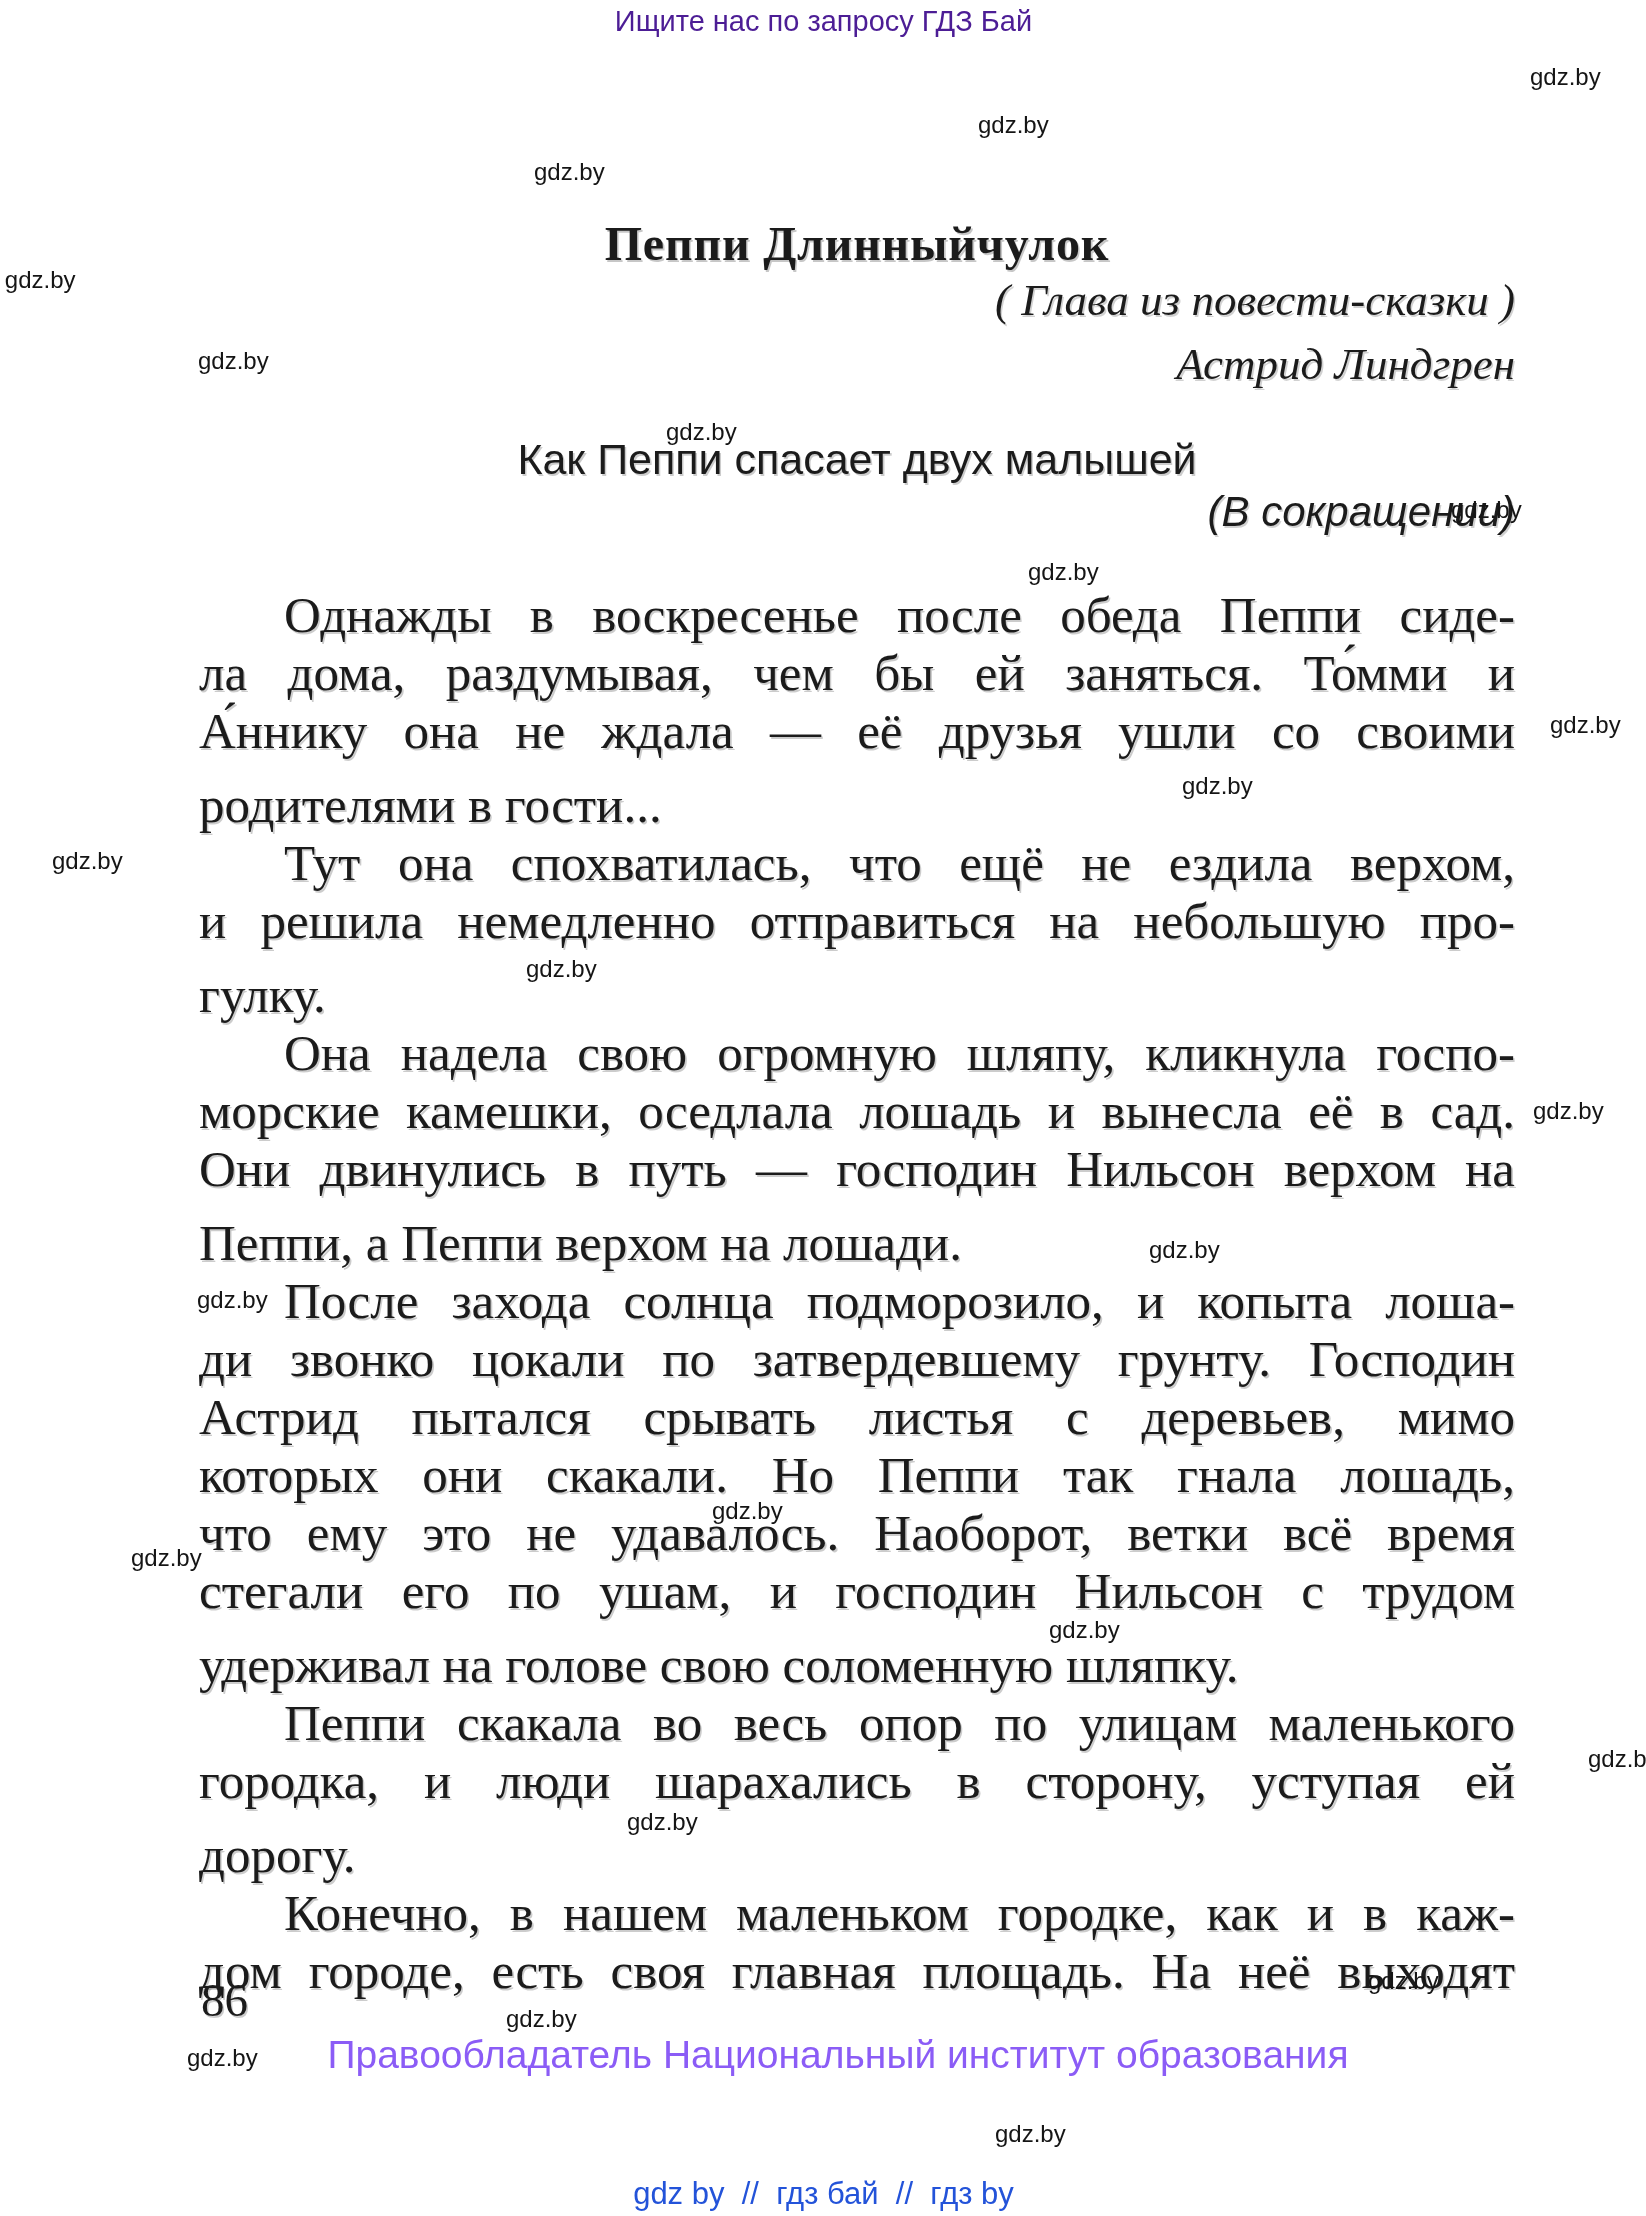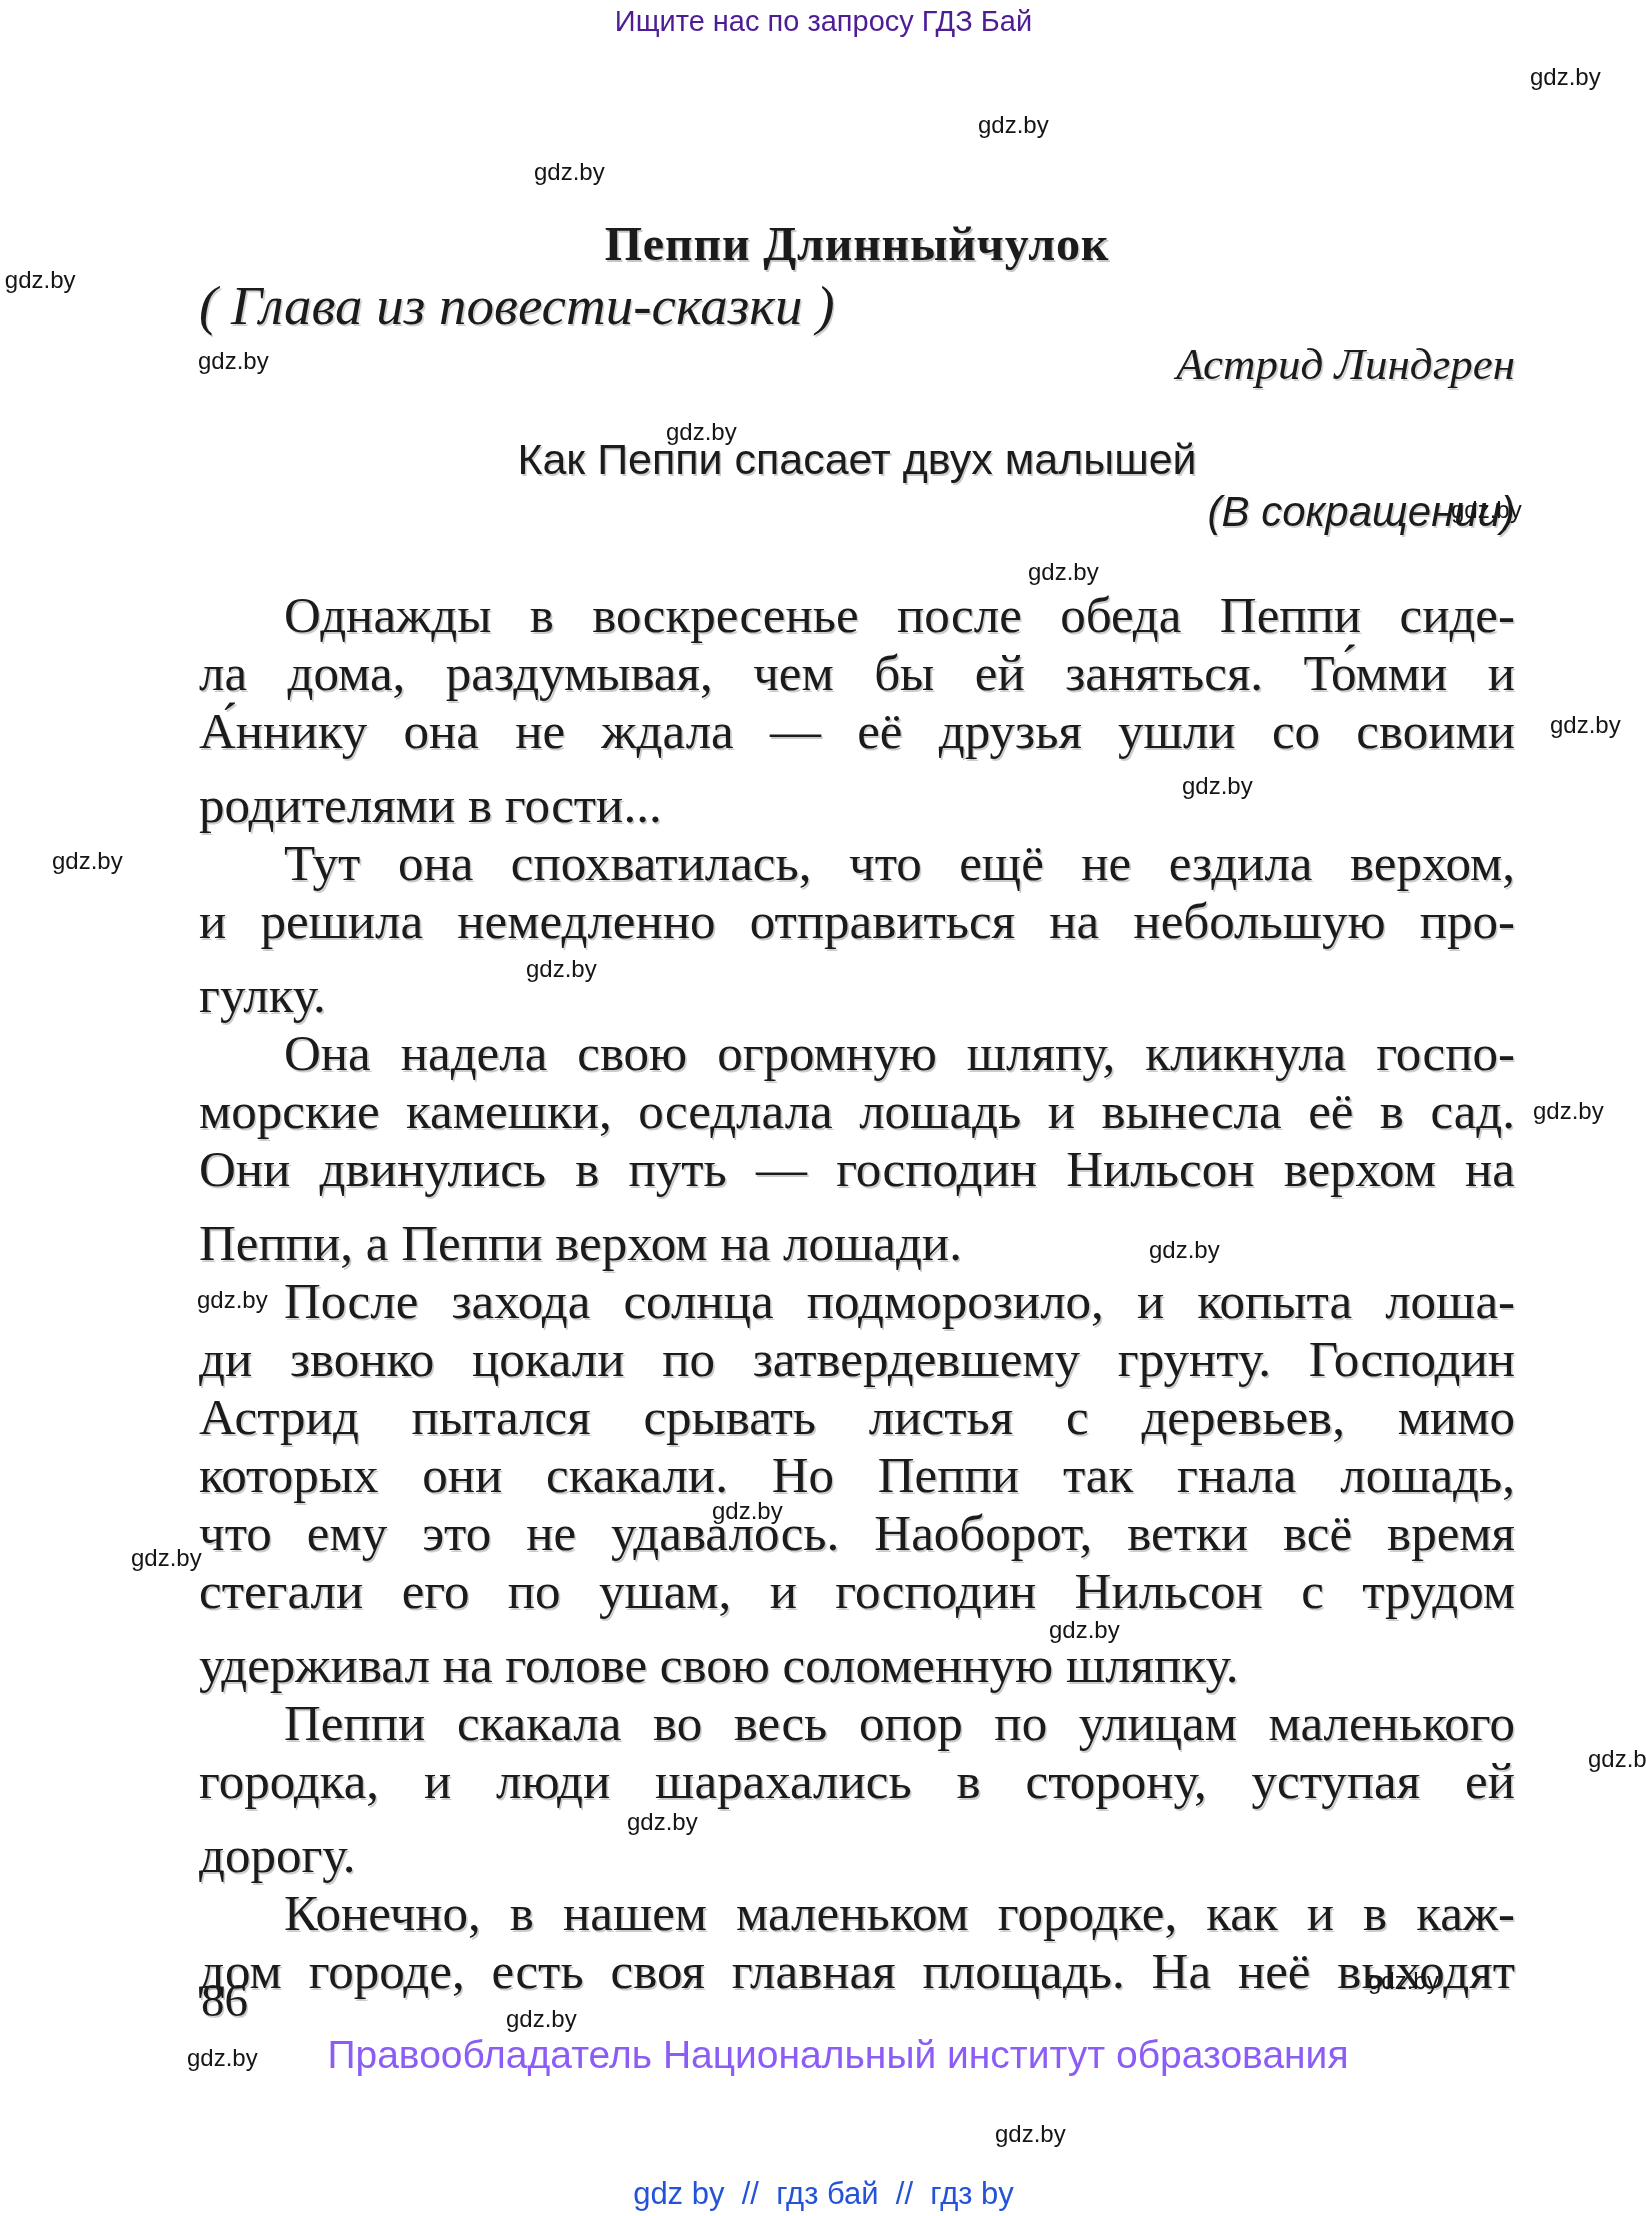--- a/index.html
+++ b/index.html
@@ -13,21 +13,21 @@
     text-align:center; font-family:"Liberation Sans", sans-serif;
     font-size:29px; color:#4c1d95;
   }
   .title {
     position:absolute; top:216px; left:199px; width:1316px;
     text-align:center; font-size:48px; font-weight:bold;
     letter-spacing:0.8px; text-shadow:1.6px 1.6px 0 rgba(0,0,0,0.22);
   }
   .subtitle {
     position:absolute; top:274px; left:199px; width:1316px;
-    text-align:left; font-size:55px; font-style:italic;
+    text-align:right; font-size:45px; font-style:italic;
     text-shadow:1.6px 1.6px 0 rgba(0,0,0,0.18);
   }
   .author {
     position:absolute; top:338px; left:199px; width:1316px;
     text-align:right; font-size:45px; font-style:italic;
     text-shadow:1.6px 1.6px 0 rgba(0,0,0,0.18);
   }
   .chapter {
     position:absolute; top:435px; left:199px; width:1316px;
     text-align:center; font-family:"Liberation Sans", sans-serif;

